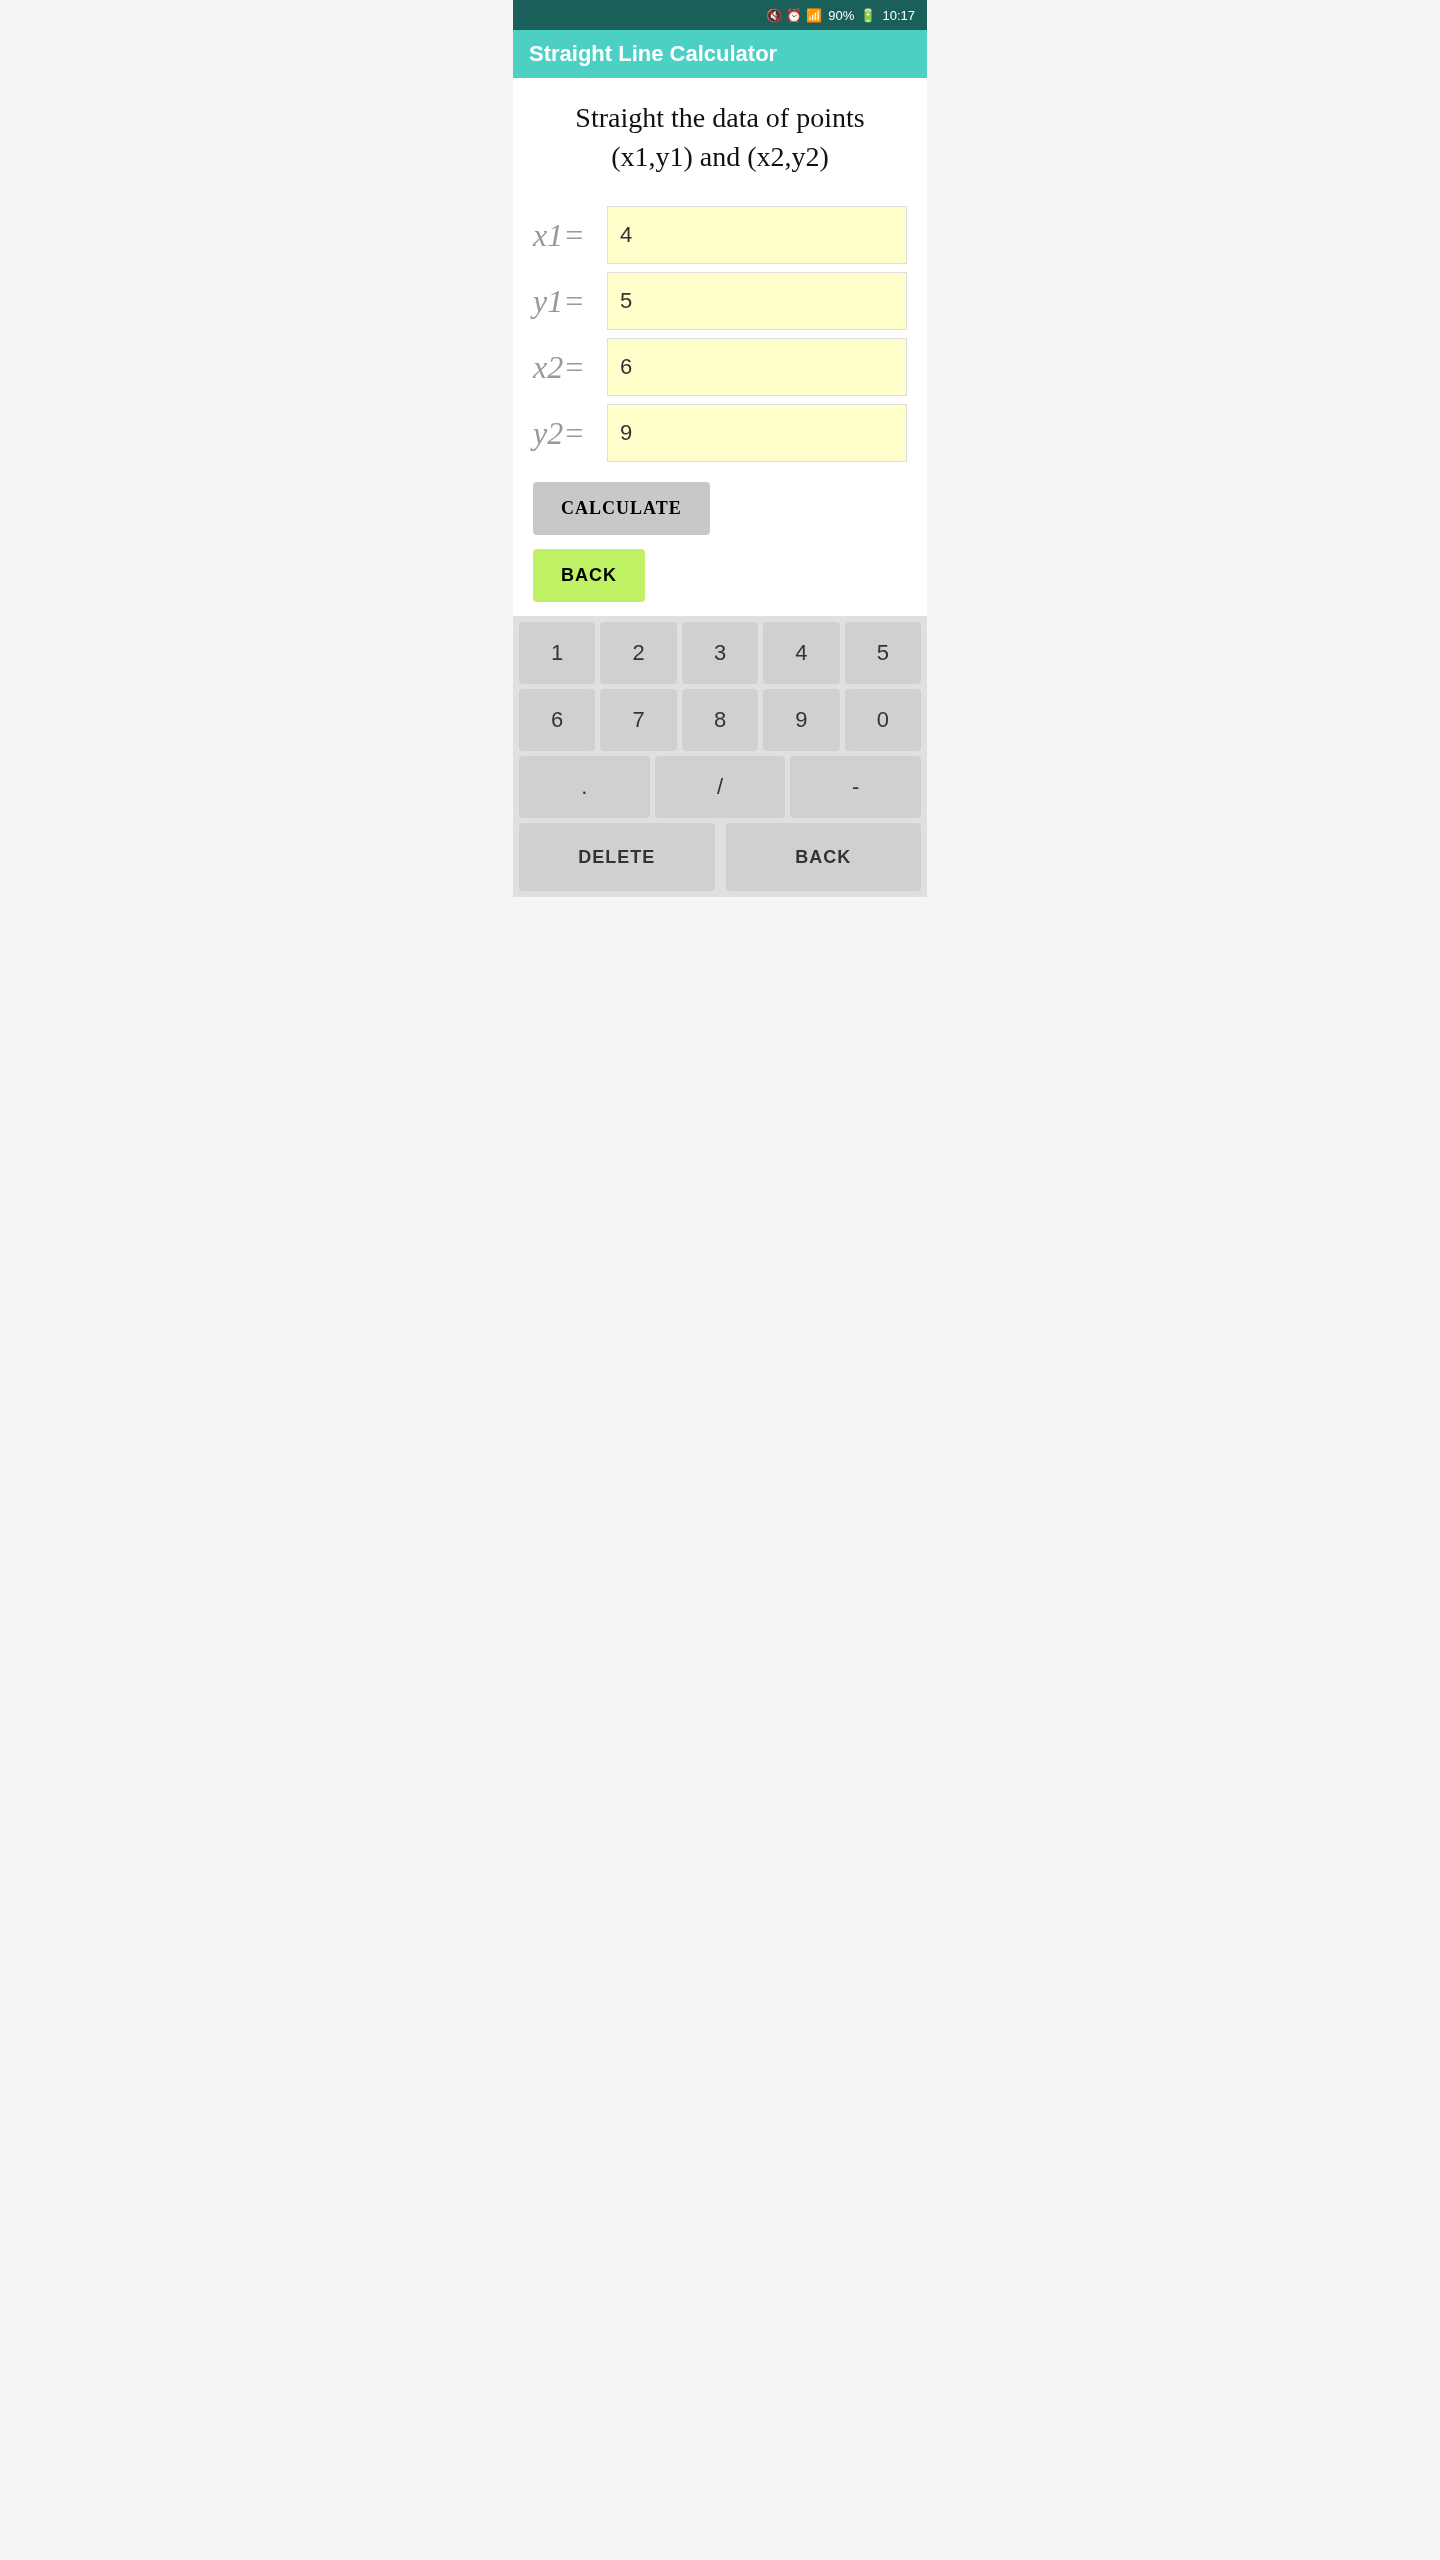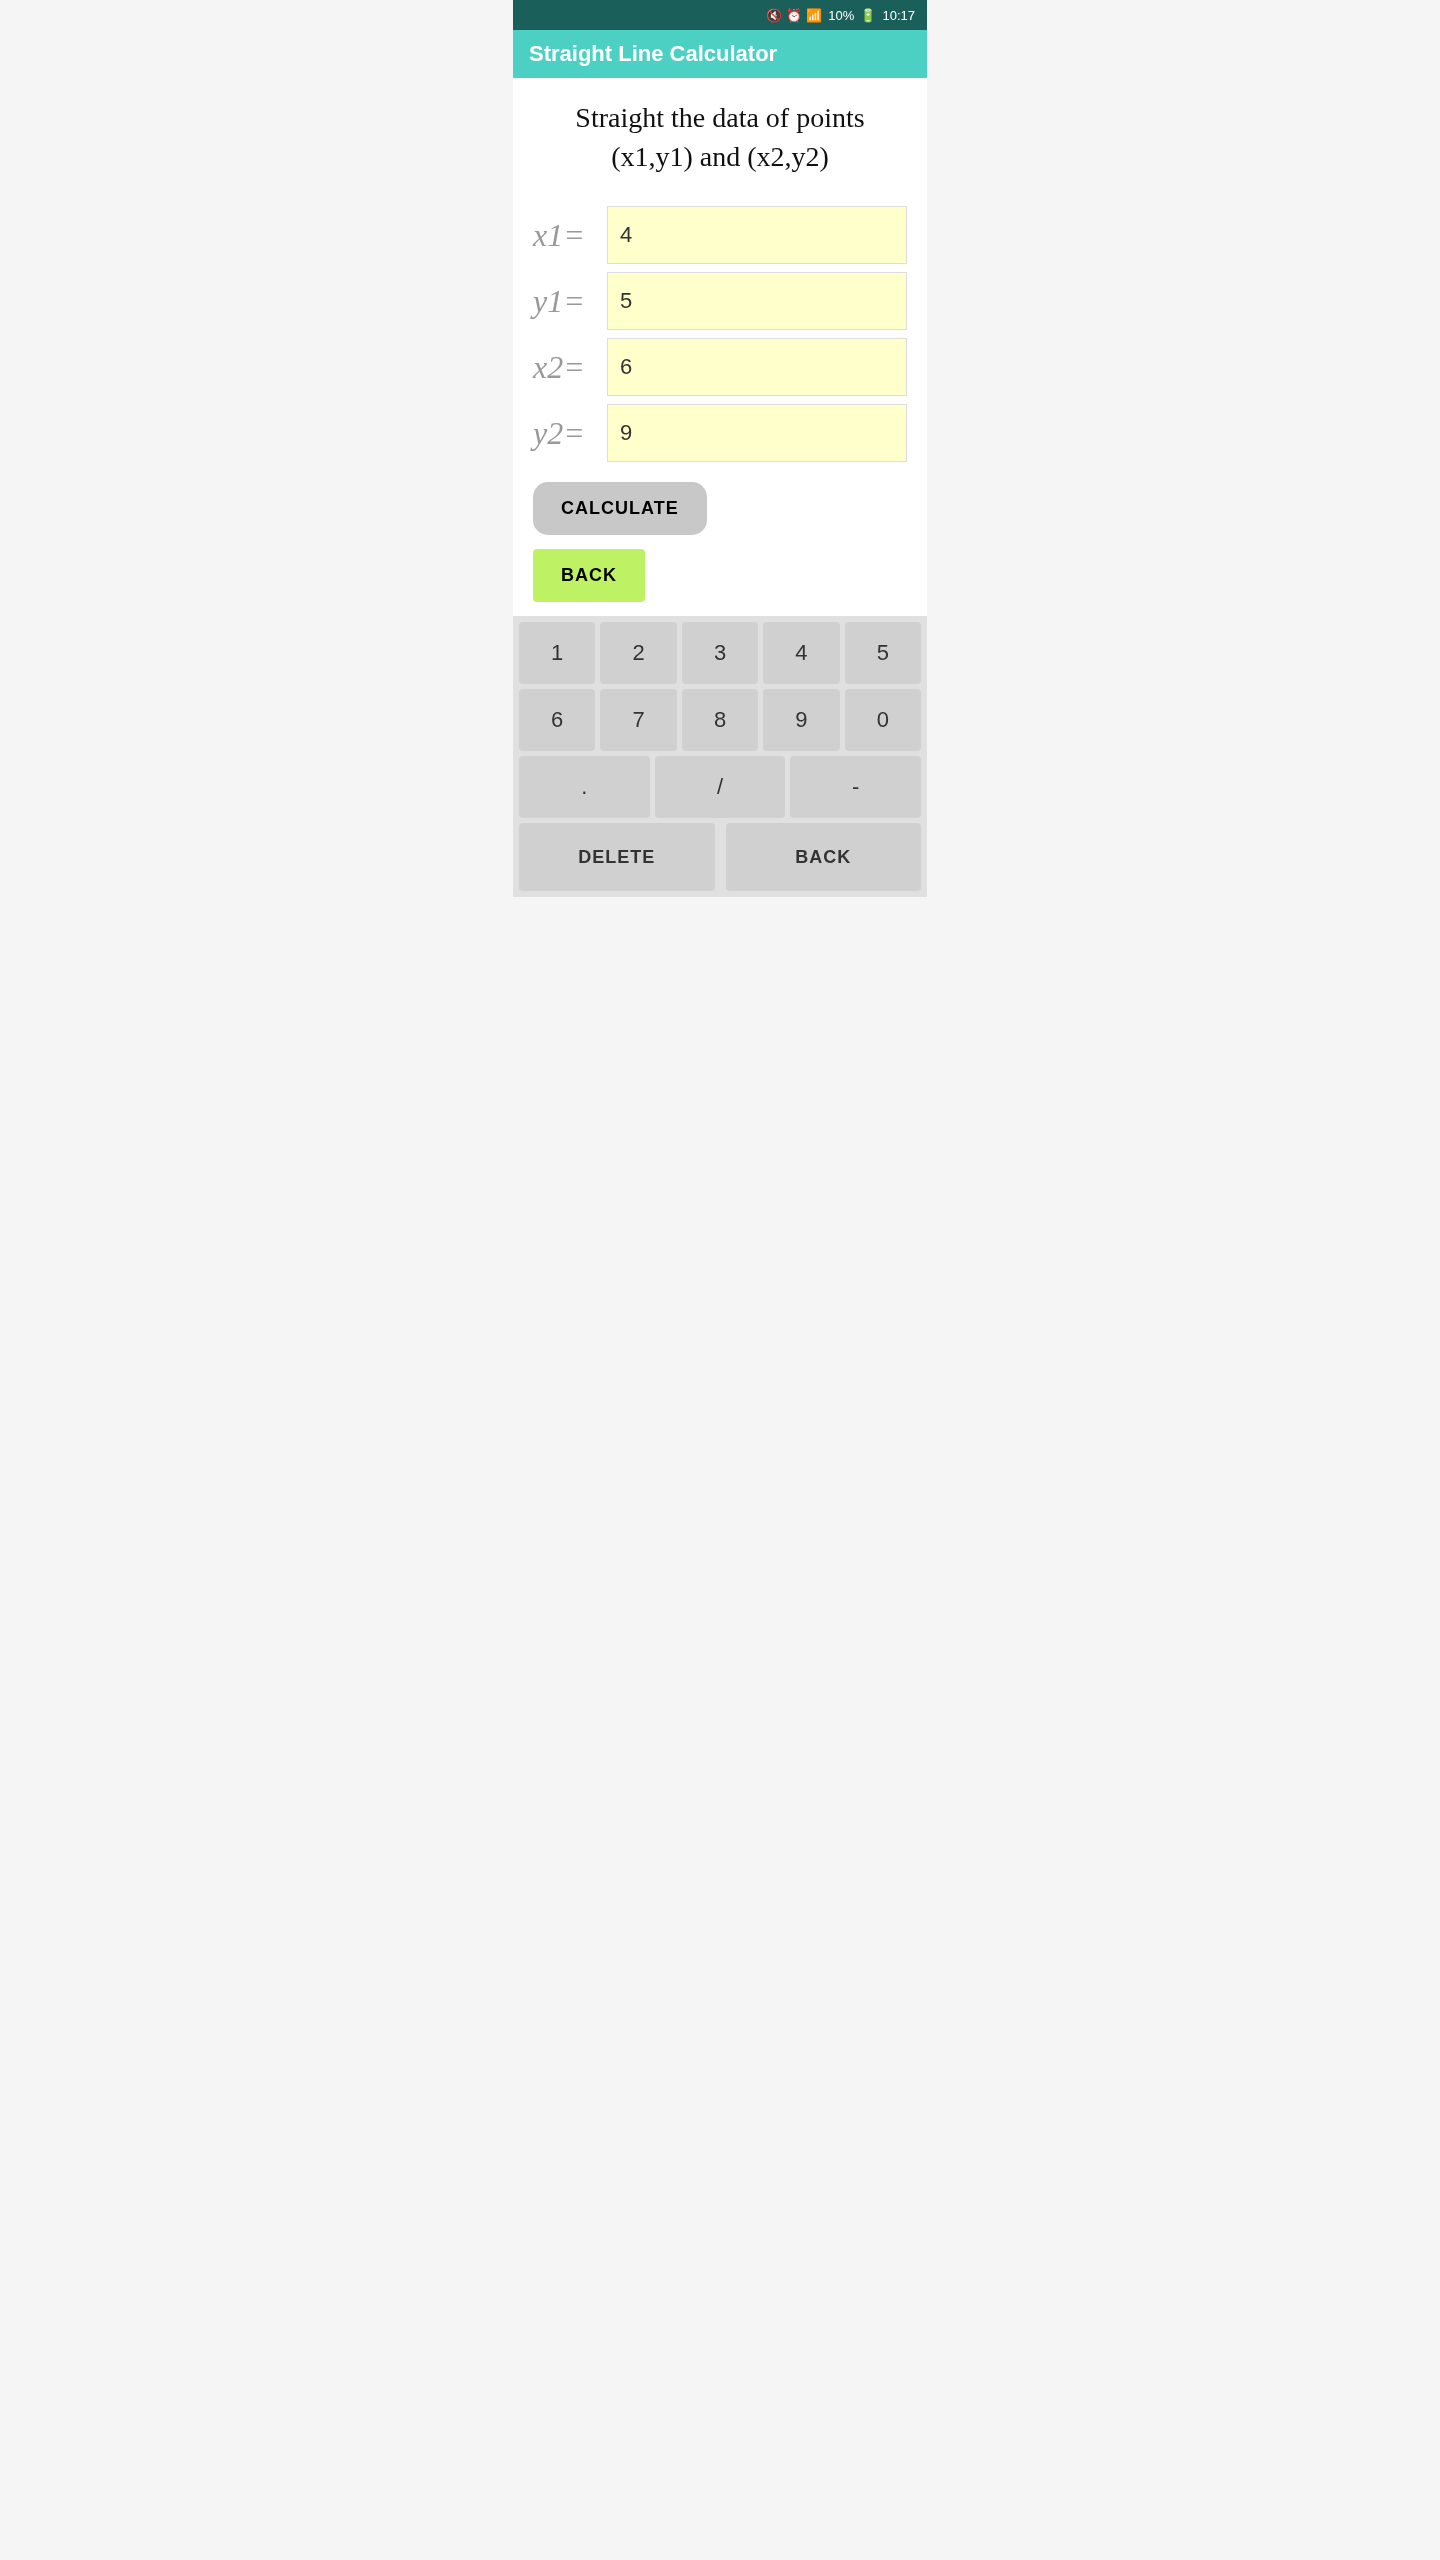--- a/index.html
+++ b/index.html
@@ -103,21 +103,22 @@
     .btn-calculate {
       background: #c8c8c8;
       border: none;
       padding: 16px 28px;
       font-size: 18px;
       font-weight: bold;
       letter-spacing: 1px;
       cursor: pointer;
       margin-bottom: 14px;
       display: block;
-      border-radius: 15px;
+      border-radius: 4px;
+      font-family: Liberation Serif, serif;
     }
 
     .btn-back {
       background: #bef264;
       border: none;
       padding: 16px 28px;
       font-size: 18px;
       font-weight: bold;
       letter-spacing: 1px;
       cursor: pointer;
@@ -175,21 +176,21 @@
       letter-spacing: 1px;
     }
   </style>
 </head>
 <body>
 
 <div class="status-bar">
   <span class="status-icons">
     🔇 ⏰ 📶
   </span>
-  <span>10%</span>
+  <span>90%</span>
   <span>🔋</span>
   <span>10:17</span>
 </div>
 
 <div class="app-bar">
   <span>Straight Line Calculator</span>
 </div>
 
 <div class="main-content">
 

